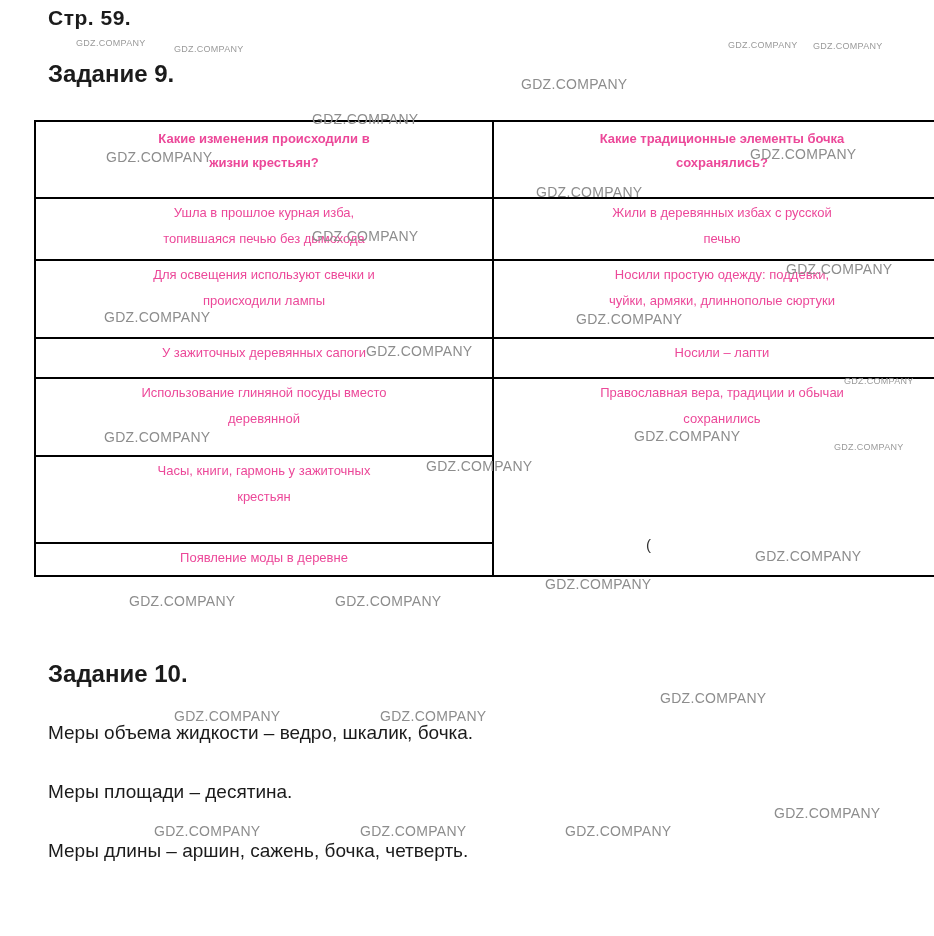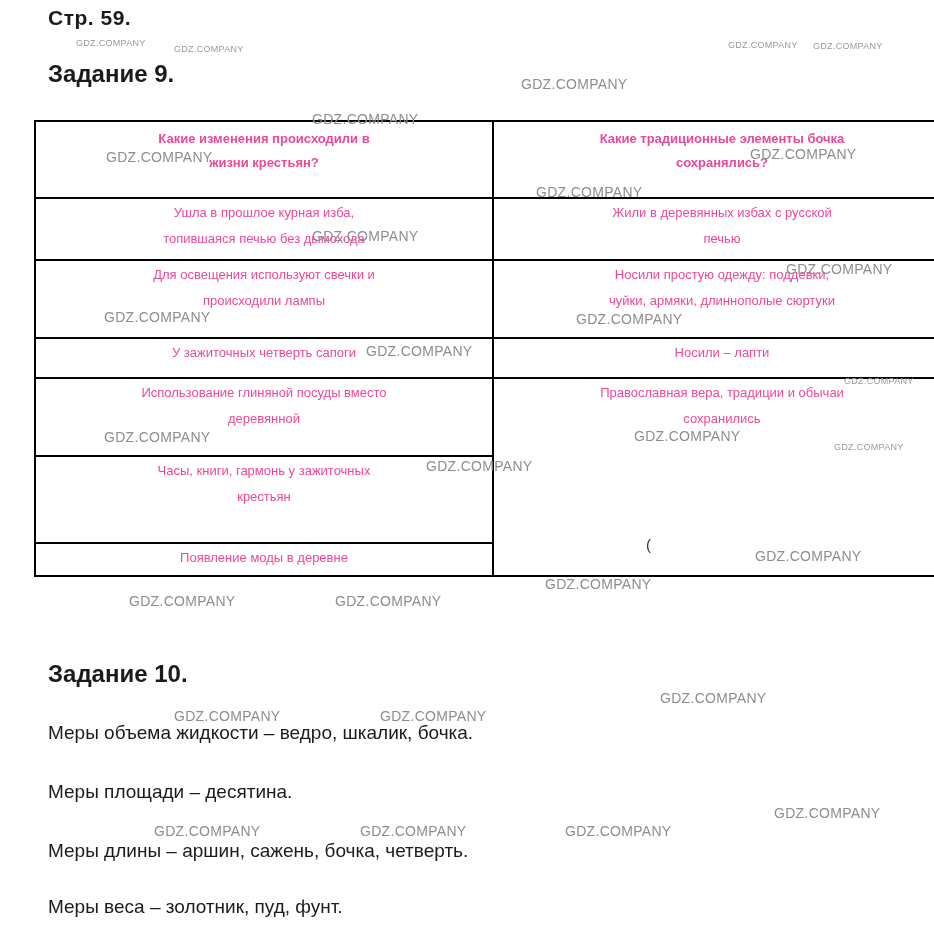--- a/index.html
+++ b/index.html
@@ -103,21 +103,21 @@
         <td>Жили в деревянных избах с русской
 печью</td>
       </tr>
       <tr style="height:78px">
         <td>Для освещения используют свечки и
 происходили лампы</td>
         <td>Носили простую одежду: поддевки,
 чуйки, армяки, длиннополые сюртуки</td>
       </tr>
       <tr style="height:40px">
-        <td class="tight">У зажиточных четверть сапоги</td>
+        <td class="tight">У зажиточных деревянных сапоги</td>
         <td class="tight">Носили – лапти</td>
       </tr>
       <tr style="height:78px">
         <td>Использование глиняной посуды вместо
 деревянной</td>
         <td rowspan="3">Православная вера, традиции и обычаи
 сохранились</td>
       </tr>
       <tr style="height:87px">
         <td>Часы, книги, гармонь у зажиточных
@@ -129,21 +129,20 @@
     </tbody>
   </table>
 
   <span class="stray" style="left:620px; top:536px">(</span>
 
   <div class="task-label" id="task10-label">Задание 10.</div>
 
   <div class="t10-line" style="top:722px">Меры объема жидкости – ведро, шкалик, бочка.</div>
   <div class="t10-line" style="top:781px">Меры площади – десятина.</div>
   <div class="t10-line" style="top:840px">Меры длины – аршин, сажень, бочка, четверть.</div>
-  <div class="t10-line" style="top:896px">Меры веса – золотник, пуд, фунт.</div>
 
   <span class="wm s" style="left:50px;  top:38px">GDZ.COMPANY</span>
   <span class="wm s" style="left:148px; top:44px">GDZ.COMPANY</span>
   <span class="wm s" style="left:702px; top:40px">GDZ.COMPANY</span>
   <span class="wm s" style="left:787px; top:41px">GDZ.COMPANY</span>
   <span class="wm" style="left:495px; top:76px">GDZ.COMPANY</span>
   <span class="wm" style="left:286px; top:111px">GDZ.COMPANY</span>
   <span class="wm" style="left:80px;  top:149px">GDZ.COMPANY</span>
   <span class="wm" style="left:724px; top:146px">GDZ.COMPANY</span>
   <span class="wm" style="left:510px; top:184px">GDZ.COMPANY</span>

